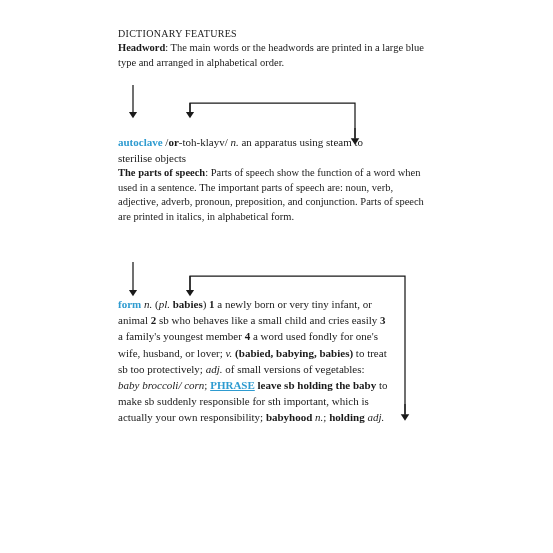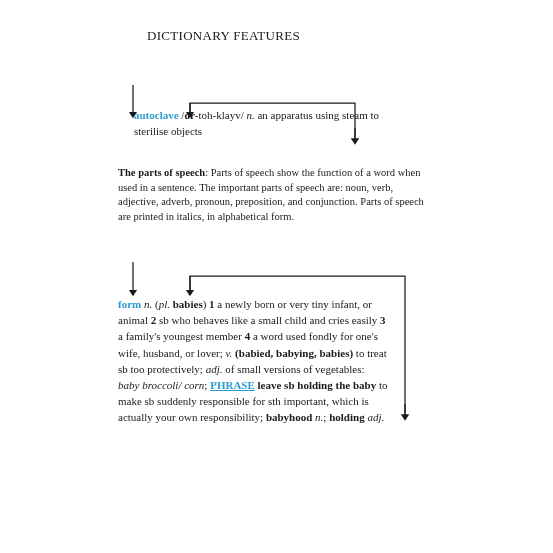--- a/index.html
+++ b/index.html
@@ -25,24 +25,23 @@
     top: 0;
     width: 553px;
     height: 553px;
     pointer-events: none;
   }
   .block {
     position: absolute;
     left: 118px;
   }
   .section-title {
-    font-size: 13px;
+    font-size: 10px;
     letter-spacing: 0.3px;
     color: #1a1a1a;
-    margin-left: 29px;
   }
   .para {
     font-size: 10.5px;
     line-height: 14.6px;
     color: #1a1a1a;
     text-align: left;
   }
   .entry {
     font-size: 11px;
     line-height: 16.2px;
@@ -55,21 +54,21 @@
   .phrase-tag {
     color: #2e9bd0;
     font-weight: bold;
     text-decoration: underline;
   }
   b { font-weight: bold; }
   i { font-style: italic; }
 
   #w-headword   { top: 28px;  width: 330px; }
   #w-headword-p { top: 41px;  width: 318px; }
-  #w-autoclave  { top: 107px; width: 250px; margin-left: 16px; }
+  #w-autoclave  { top: 134px; width: 250px; }
   #w-pos        { top: 166px; width: 315px; }
   #w-baby       { top: 296px; width: 270px; }
   #w-phrases    { top: 469px; width: 322px; }
 </style>
 </head>
 <body>
 
 <div class="page">
 
   <svg class="arrows" viewBox="0 0 553 553" width="553" height="553">
@@ -95,20 +94,23 @@
 
     <g>
       <path d="M190,292.5 L190,276 L405,276 L405,414" fill="none" stroke="#1a1a1a" stroke-width="1.25"></path>
       <line x1="190" y1="276" x2="190" y2="292.5" stroke="#1a1a1a" stroke-width="1.25" marker-end="url(#ah)"></line>
       <line x1="405" y1="404" x2="405" y2="417" stroke="#1a1a1a" stroke-width="1.25" marker-end="url(#ah)"></line>
     </g>
   </svg>
 
   <div class="block section-title" id="w-headword">DICTIONARY FEATURES</div>
 
+  <div class="block para" id="w-headword-p">
+    <b>Headword</b><span>: </span><span>The main words or the headwords are printed in a large blue type and arranged in alphabetical order.</span>
+  </div>
 
   <div class="block entry" id="w-autoclave">
     <span class="headword">autoclave</span>
     <span>/</span><b>or</b><span>-toh-klayv/</span>
     <i>n.</i><span> an apparatus using steam to sterilise objects</span>
   </div>
 
   <div class="block para" id="w-pos">
     <b>The parts of speech</b><span>: </span><span>Parts of speech show the function of a word when used in a sentence. The important parts of speech are: noun, verb, adjective, adverb, pronoun, preposition, and conjunction. Parts of speech are printed in italics, in alphabetical form.</span>
   </div>

